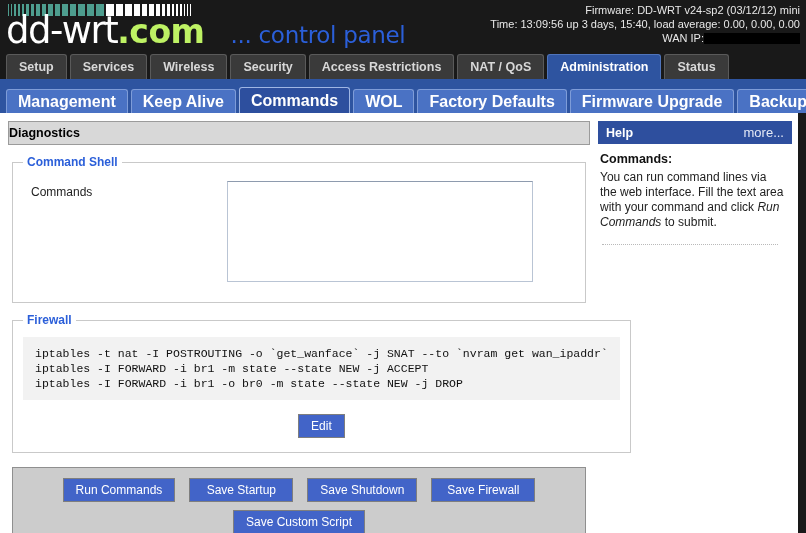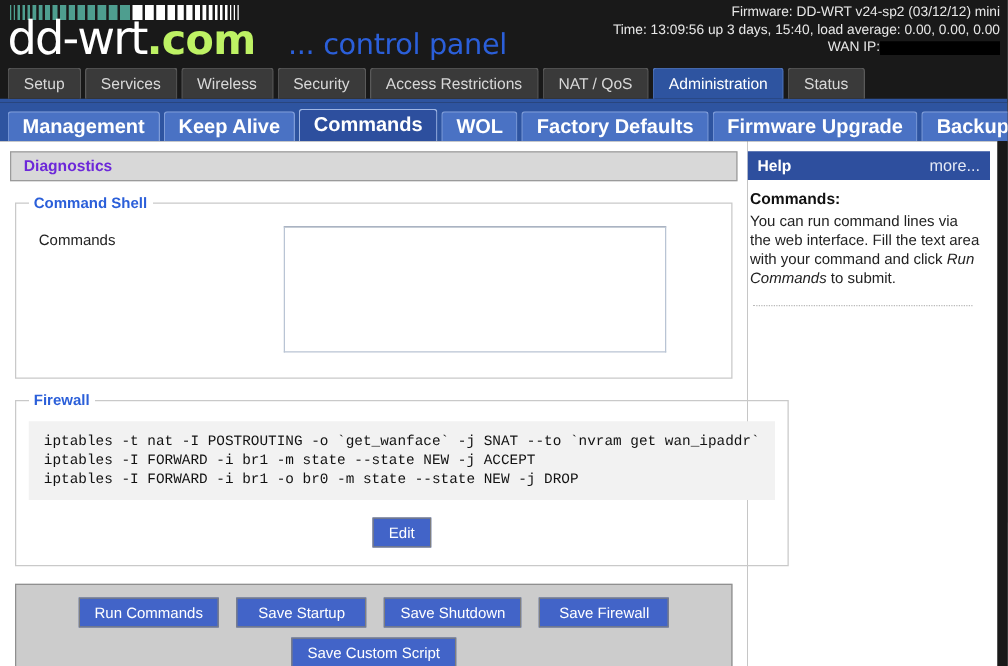--- a/index.html
+++ b/index.html
@@ -40,21 +40,21 @@
   .redact { display: inline-block; width: 96px; height: 11px; background: #000; vertical-align: -1px; }
 
   
   .maintabs {
     position: relative; height: 30px; background: #191919;
     display: flex; align-items: flex-end; padding-left: 6px;
     border-bottom: 3px solid #2e54a0;
   }
   .mtab {
     height: 25px; line-height: 25px; padding: 0 12px; margin-right: 3px;
-    background: #3a3a3a; color: #d8d8d8; font-size: 12.5px; font-weight: normal;
+    background: #3a3a3a; color: #d8d8d8; font-size: 12.5px; font-weight: bold;
     border: 1px solid #5a5a5a; border-bottom: none;
     border-radius: 3px 3px 0 0; white-space: nowrap; cursor: pointer;
   }
   .mtab.active { background: #2e54a0; color: #ffffff; border-color: #4f74bb; }
 
   
   .subtabs {
     position: relative; height: 31px; background: #2e54a0;
     display: flex; align-items: flex-end; padding-left: 6px;
   }
@@ -67,21 +67,21 @@
   .stab.active { background: #2d4f9e; border-color: #9fb6e4; height: 26px; line-height: 26px; }
 
   
   .body { position: relative; display: flex; background: #191919; height: 420px; }
   .content { width: 598px; background: #ffffff; padding: 0; position: relative; }
   .helpcol { width: 200px; background: #ffffff; padding: 0; }
   .darkedge { flex: 1; background: #191919; }
 
   .secthead {
     margin: 8px 8px 0 8px; background: #d8d8d8; border: 1px solid #9b9b9b;
-    font-size: 12.5px; font-weight: bold; color: #6d28d9; padding: 4px 10px;
+    font-size: 12.5px; font-weight: bold; color: #000000; padding: 4px 0;
   }
 
   fieldset.fs {
     margin: 10px 12px 0 12px; border: 1px solid #c9c9c9;
     padding: 8px 10px 14px 10px;
   }
   fieldset.fs > legend {
     font-size: 12px; font-weight: bold; color: #2b5fd9; padding: 0 4px;
   }
   .cmdrow { display: flex; align-items: flex-start; padding: 4px 0 6px 8px; }

